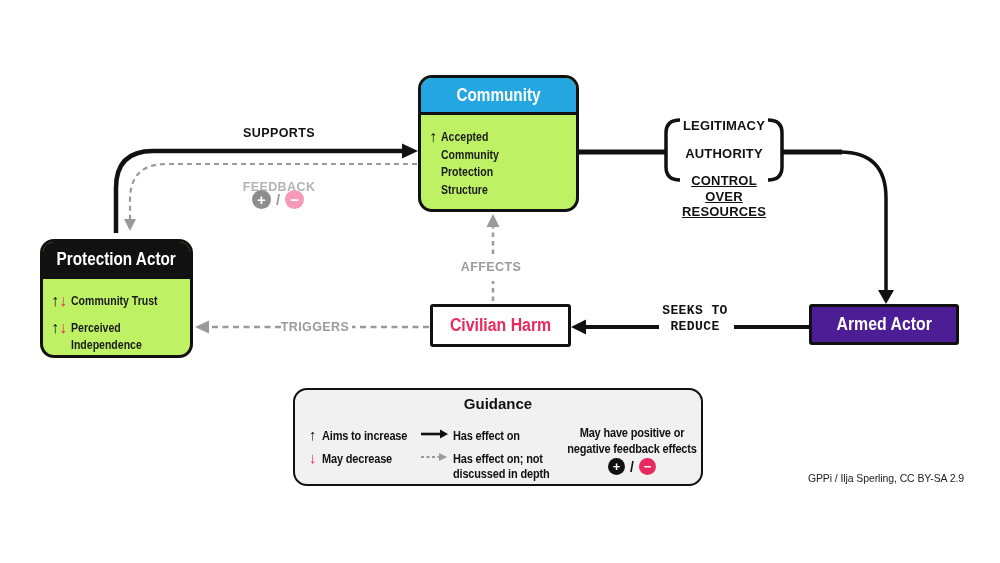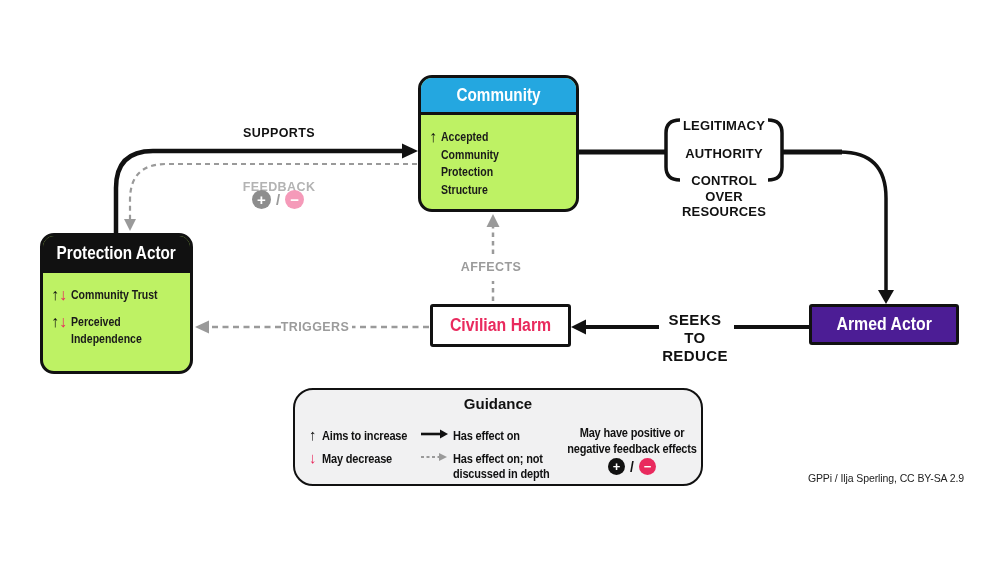--- a/index.html
+++ b/index.html
@@ -41,21 +41,21 @@
   .fbicons { position:absolute; display:flex; align-items:center; gap:5px; }
   .fbicons .circ { width:19px; height:19px; font-size:15px; }
   .circ.plus-faded { background:#8d8d8d; }
   .circ.minus-faded { background:#f59ab9; }
   .fbslash { color:#9b9b9b; font-weight:bold; font-size:15px; }
   .circ.plus-strong { background:#111; }
   .circ.minus-strong { background:#e92a5e; }
 
   
   .legend { position:absolute; left:293px; top:388px; width:410px; height:98px;
-            background:#f1f1f2; border:2.5px solid #111; border-radius:20px; box-sizing:border-box; }
+            background:#f1f1f2; border:2.5px solid #111; border-radius:14px; box-sizing:border-box; }
   .legend-title { text-align:center; font-weight:bold; font-size:15px; margin-top:5px; }
   .lrow { position:absolute; display:flex; align-items:flex-start; gap:5px; }
   .ltxt { display:block; font-size:12.5px; font-weight:600; letter-spacing:-0.2px;
           transform:scaleX(0.88); transform-origin:0 0; line-height:1.2; white-space:nowrap; }
   .ltxt.wrap { white-space:normal; width:135px; }
   .l3 { position:absolute; left:252px; top:36px; width:170px; transform:scaleX(0.88);
         transform-origin:center top; font-size:12.5px; font-weight:600; letter-spacing:-0.2px;
         text-align:center; line-height:1.25; }
   .l3icons { position:absolute; left:252px; top:68px; width:170px; display:flex;
              align-items:center; justify-content:center; gap:5px; }
@@ -111,21 +111,21 @@
         <span class="ic up">↑</span>
         <span class="itxt">Accepted Community Protection Structure</span>
       </div>
       <div class="irow" style="margin-top:10px;">
         <span class="ic up">↑</span>
         <span class="itxt">Competence</span>
       </div>
     </div>
   </div>
 
-  <div class="node" style="left:40px; top:233px; width:153px; height:141px;">
+  <div class="node" style="left:40px; top:239px; width:153px; height:119px;">
     <div class="node-header" style="background:#111;">
       <span class="hdr-inner">Protection Actor</span>
     </div>
     <div class="node-body">
       <div class="irow">
         <span class="ic up">↑</span>
         <span class="ic down">↓</span>
         <span class="itxt">Community Trust</span>
       </div>
       <div class="irow" style="margin-top:9px;">
@@ -146,25 +146,25 @@
 
   <div class="elabel" style="left:219px; top:126px; width:120px;">SUPPORTS</div>
   <div class="elabel lightgray" style="left:219px; top:180px; width:120px;">FEEDBACK</div>
   <div class="fbicons" style="left:252px; top:190px;">
     <span class="circ plus-faded">+</span>
     <span class="fbslash">/</span>
     <span class="circ minus-faded">−</span>
   </div>
   <div class="elabel gray" style="left:451px; top:260px; width:80px;">AFFECTS</div>
   <div class="elabel gray" style="left:275px; top:320px; width:80px;">TRIGGERS</div>
-  <div class="elabel" style="left:662px; top:311px; width:66px; font-size:15px;">SEEKS TO REDUCE</div>
+  <div class="elabel" style="left:662px; top:303px; width:66px; font-size:13px;font-family:Liberation Mono, monospace;">SEEKS TO REDUCE</div>
 
   <div class="blabel" style="left:664px; top:118px; width:120px;">LEGITIMACY</div>
   <div class="blabel" style="left:664px; top:146px; width:120px;">AUTHORITY</div>
-  <div class="blabel" style="left:671px; top:173px; width:106px;">CONTROL OVER RESOURCES</div>
+  <div class="blabel" style="left:671px; top:173px; width:106px;text-decoration:underline;">CONTROL OVER RESOURCES</div>
 
   <div class="legend">
     <div class="legend-title">Guidance</div>
 
     <div class="lrow" style="left:14px; top:37px;">
       <span class="ic up" style="font-size:15px;">↑</span>
       <span class="ltxt" style="margin-top:2px;">Aims to increase</span>
     </div>
     <div class="lrow" style="left:14px; top:60px;">
       <span class="ic down" style="font-size:15px; margin-left:0;">↓</span>

